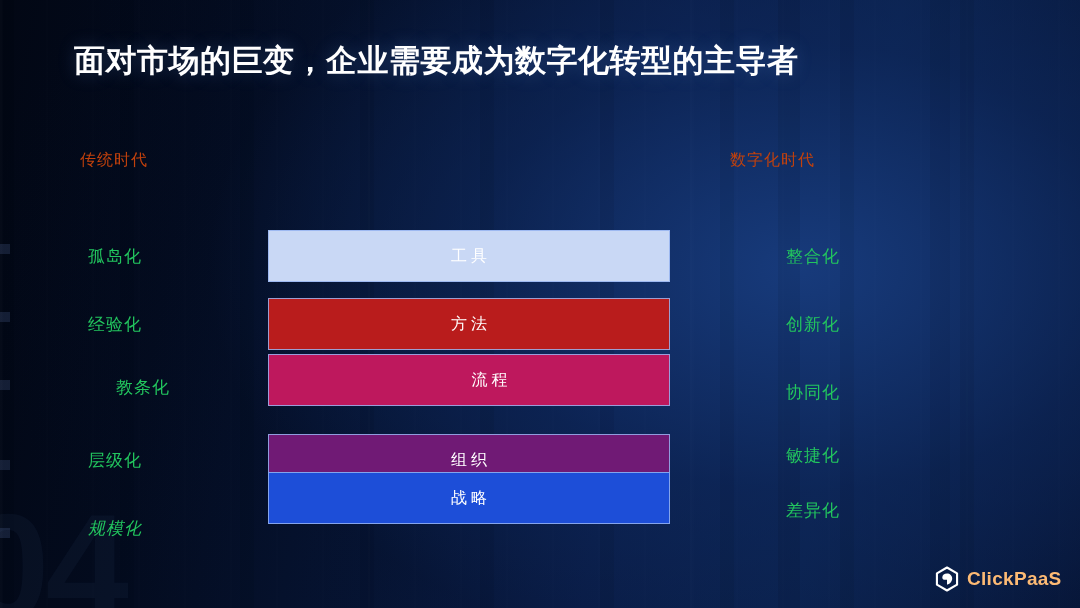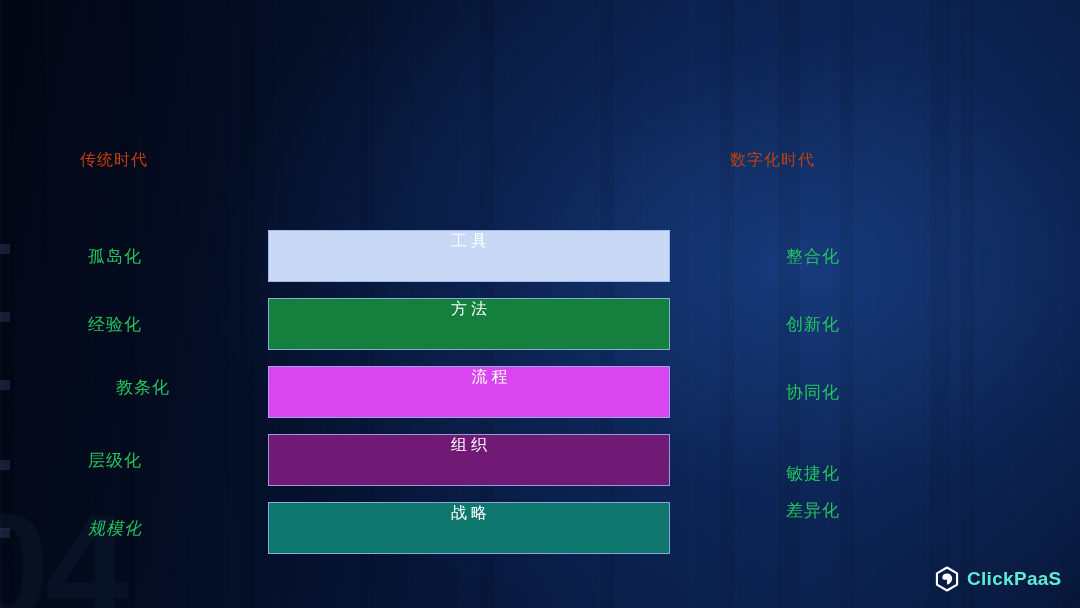--- a/index.html
+++ b/index.html
@@ -139,21 +139,21 @@
   .side-label.right { left: 786px; }
 
   .bar {
     position: absolute;
     left: 268px;
     width: 402px;
     height: 52px;
     box-sizing: border-box;
     border: 1px solid rgba(150,180,240,0.85);
     display: flex;
-    align-items: flex-start;
+    align-items: center;
     justify-content: center;
   }
   .bar-label {
     font-family: "Liberation Serif", "DejaVu Serif", serif;
     font-size: 16px;
     color: #ffffff;
     letter-spacing: 4px;
     text-indent: 4px;
   }
 
@@ -162,62 +162,63 @@
     left: 934px;
     top: 566px;
     display: flex;
     align-items: center;
     gap: 7px;
   }
   .logo-mark { width: 26px; height: 26px; display:block; }
   .logo-text {
     font-size: 19px;
     font-weight: 600;
-    color: #5eead4;
+    color: #fdba74;
     letter-spacing: 0.3px;
   }
 </style>
 </head>
 <body>
 
 <div id="slide">
   <div class="texture"></div>
   <div class="texture2"></div>
   <div class="edge-ticks"></div>
   <div class="watermark">04</div>
 
   <div class="content">
 
+    <div class="slide-title">面对市场的巨变，企业需要成为数字化转型的主导者</div>
 
     <div class="col-header left">传统时代</div>
     <div class="col-header right">数字化时代</div>
 
     <div id="rows-host">
         <div class="side-label left" style="top: 245px;">孤岛化</div>
         <div class="bar" style="top: 230px; background: rgb(201, 216, 245);">
           <span class="bar-label">工具</span>
         </div>
         <div class="side-label right" style="top: 245px;">整合化</div>
         <div class="side-label left" style="top: 313px;">经验化</div>
-        <div class="bar" style="top: 298px; background: #15803d;">
+        <div class="bar" style="top: 298px; background: #b91c1c;">
           <span class="bar-label">方法</span>
         </div>
         <div class="side-label right" style="top: 313px;">创新化</div>
         <div class="side-label left" style="top: 376px; margin-left: 28px;">教条化</div>
-        <div class="bar" style="top: 366px; background: #d946ef; padding-left: 41px;">
+        <div class="bar" style="top: 354px; background: #be185d; padding-left: 41px;">
           <span class="bar-label">流程</span>
         </div>
         <div class="side-label right" style="top: 381px;">协同化</div>
         <div class="side-label left" style="top: 449px;">层级化</div>
         <div class="bar" style="top: 434px; background: #701a75;">
           <span class="bar-label">组织</span>
         </div>
-        <div class="side-label right" style="top: 462px; text-align: right;">敏捷化</div>
+        <div class="side-label right" style="top: 444px; text-align: right;">敏捷化</div>
         <div class="side-label left" style="top: 517px; font-style: italic;">规模化</div>
-        <div class="bar" style="top: 502px; background: #0f766e;">
+        <div class="bar" style="top: 472px; background: #1d4ed8;">
           <span class="bar-label">战略</span>
         </div>
         <div class="side-label right" style="top: 499px;">差异化</div>
       </div>
 
     <div class="logo">
       <span>
         <svg class="logo-mark" viewBox="0 0 32 32" aria-hidden="true">
           <path d="M16 1.8 28.4 9v14L16 30.2 3.6 23V9z" fill="none" stroke="#ffffff" stroke-width="2.6" stroke-linejoin="round"></path>
           <path d="M16 9.3c3.6 0 6.4 2.6 6.4 6.1 0 3.6-2.9 6.9-6.4 7.6v-6.1h-2.6c-1.9 0-3.2-1.2-3.2-2.9 0-2.6 2.6-4.7 5.8-4.7z" fill="#ffffff"></path>

